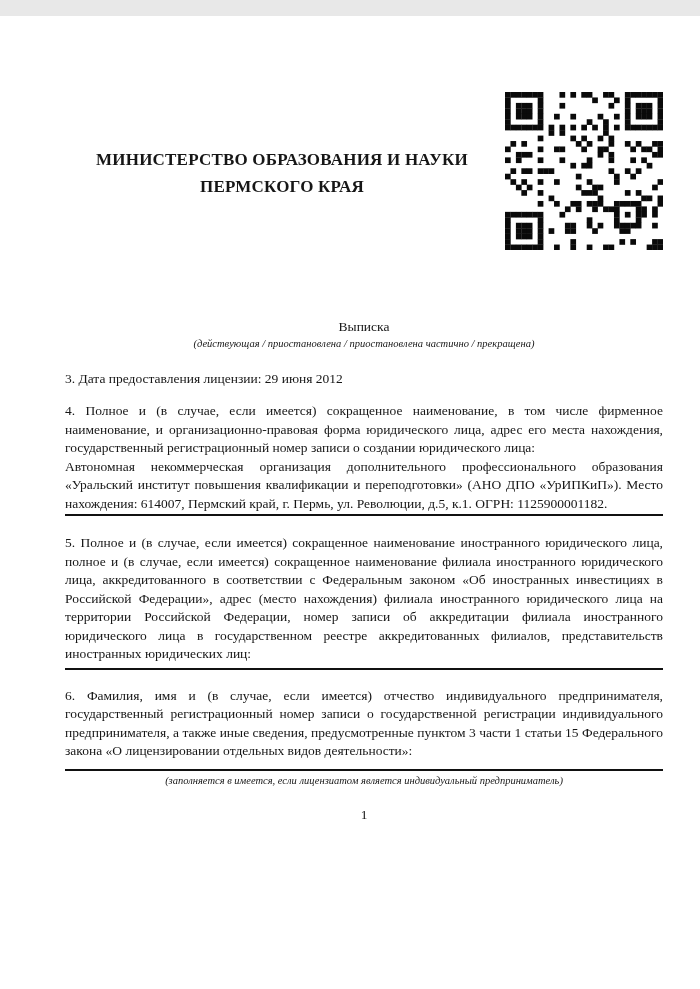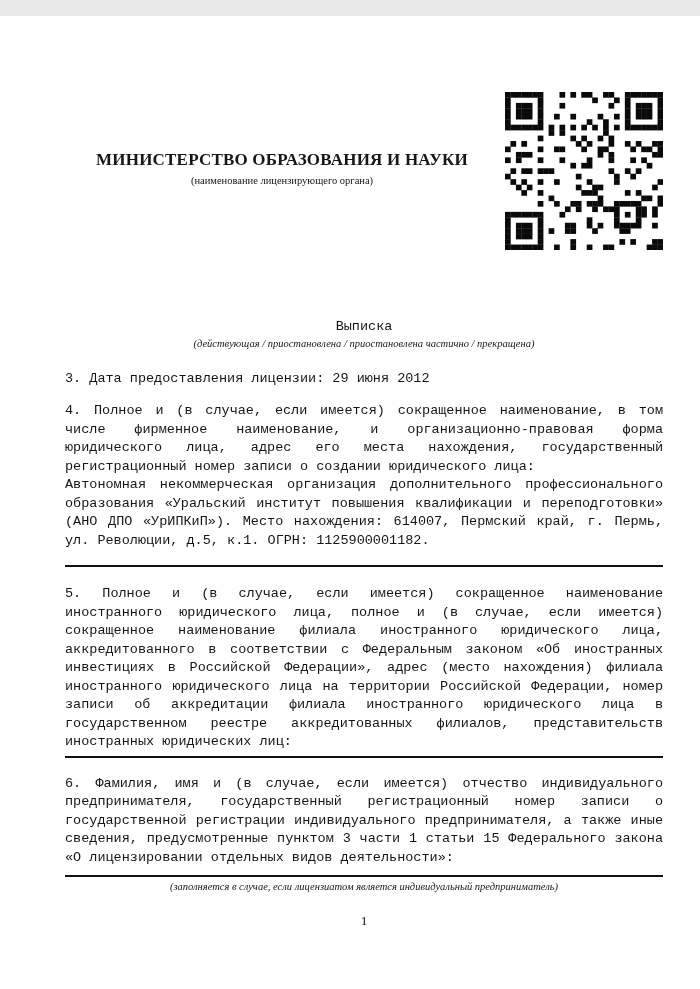--- a/index.html
+++ b/index.html
@@ -26,48 +26,48 @@
   }
   .qr{
     position:absolute;left:505px;top:76px;width:158px;height:158px;
   }
   
   .content{
     position:absolute;left:65px;top:302px;width:598px;
     font-size:13.5px;line-height:18.5px;
   }
   .doc-title{text-align:center;}
-  .para{margin:0;font-family:Liberation Mono, monospace;}
+  .para{margin:0;}
   .just{text-align:justify;text-align-last:left;}
   .hint{
     font-size:10.5px;line-height:13px;text-align:center;font-style:italic;
   }
   .rule{border-bottom:2px solid #111;}
   .rule-spacer{height:4px;border-bottom:2px solid #111;}
   .mt-item1{margin-top:30px;}
   .mt-item2{margin-top:19px;}
   .mt-item3{margin-top:20px;}
   .mt-item4{margin-top:14px;}
   .mt-item5{margin-top:18px;}
   .mt-item6{margin-top:17px;}
   .mt-item7{margin-top:22px;}
   .hint-gap{margin-top:3px;}
-  .value-block{padding-bottom:15px;}
+  .value-block{padding-bottom:1px;}
   .page-number{
     margin-top:19px;text-align:center;font-size:13.5px;
   }
 </style>
 </head>
 <body>
 
 <div class="page">
 
   <div class="ministry">
     <div class="ministry-name">МИНИСТЕРСТВО ОБРАЗОВАНИЯ И НАУКИ</div>
-    <div class="ministry-caption">(наименование лицензирующего органа)</div>
+    <div class="ministry-name">ПЕРМСКОГО КРАЯ</div>
   </div>
 
   <div class="qr"><svg xmlns="http://www.w3.org/2000/svg" width="158" height="158" viewBox="0 0 158 158" fill="#0a0a0a">
         <rect x="0.00" y="0.00" width="5.70" height="5.70"></rect>
         <rect x="5.45" y="0.00" width="5.70" height="5.70"></rect>
         <rect x="10.90" y="0.00" width="5.70" height="5.70"></rect>
         <rect x="16.34" y="0.00" width="5.70" height="5.70"></rect>
         <rect x="21.79" y="0.00" width="5.70" height="5.70"></rect>
         <rect x="27.24" y="0.00" width="5.70" height="5.70"></rect>
         <rect x="32.69" y="0.00" width="5.70" height="5.70"></rect>
@@ -345,19 +345,19 @@
     <div class="para mt-item3">3. Дата предоставления лицензии: 29 июня 2012</div>
 
     <div class="para just mt-item4">4. Полное и (в случае, если имеется) сокращенное наименование, в том числе фирменное наименование, и организационно-правовая форма юридического лица, адрес его места нахождения, государственный регистрационный номер записи о создании юридического лица:</div>
     <div class="para just rule value-block">Автономная некоммерческая организация дополнительного профессионального образования «Уральский институт повышения квалификации и переподготовки» (АНО ДПО «УрИПКиП»). Место нахождения: 614007, Пермский край, г. Пермь, ул. Революции, д.5, к.1. ОГРН: 1125900001182.</div>
 
     <div class="para just mt-item5">5. Полное и (в случае, если имеется) сокращенное наименование иностранного юридического лица, полное и (в случае, если имеется) сокращенное наименование филиала иностранного юридического лица, аккредитованного в соответствии с Федеральным законом «Об иностранных инвестициях в Российской Федерации», адрес (место нахождения) филиала иностранного юридического лица на территории Российской Федерации, номер записи об аккредитации филиала иностранного юридического лица в государственном реестре аккредитованных филиалов, представительств иностранных юридических лиц:</div>
     <div class="rule-spacer"></div>
 
     <div class="para just mt-item6">6. Фамилия, имя и (в случае, если имеется) отчество индивидуального предпринимателя, государственный регистрационный номер записи о государственной регистрации индивидуального предпринимателя, а также иные сведения, предусмотренные пунктом 3 части 1 статьи 15 Федерального закона «О лицензировании отдельных видов деятельности»:</div>
     <div class="rule-spacer" style="height:8px;"></div>
-    <div class="hint hint-gap">(заполняется в случае, если лицензиатом является индивидуальный предприниматель)</div>
+    <div class="hint hint-gap">(заполняется в имеется, если лицензиатом является индивидуальный предприниматель)</div>
 
 
     <div class="page-number">1</div>
 
   </div>
 </div>
 
 </body></html>

